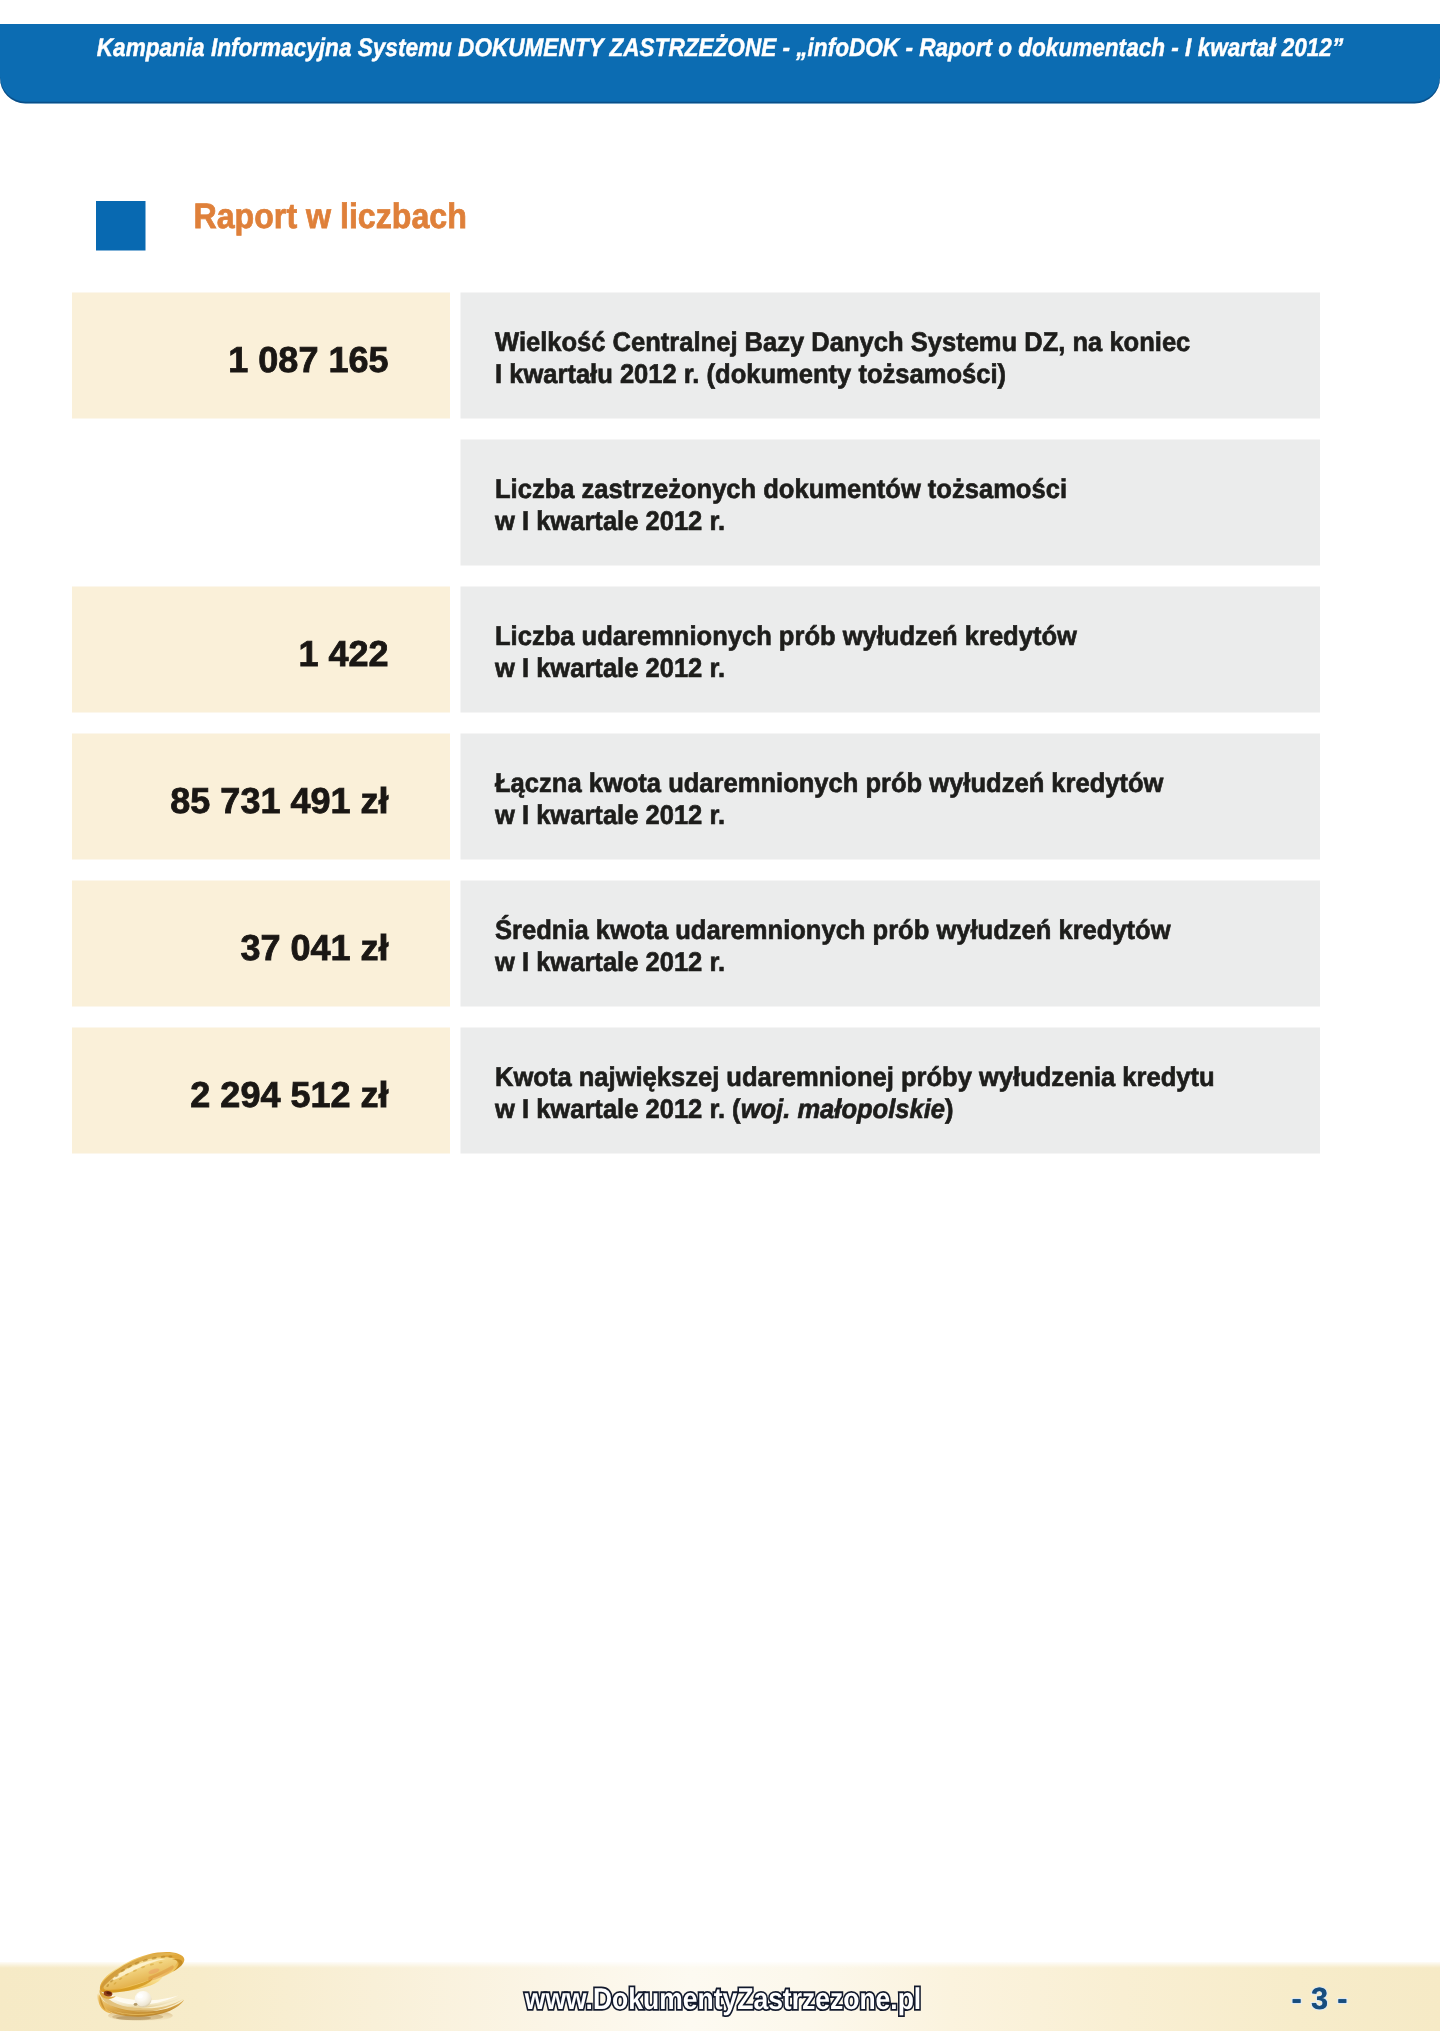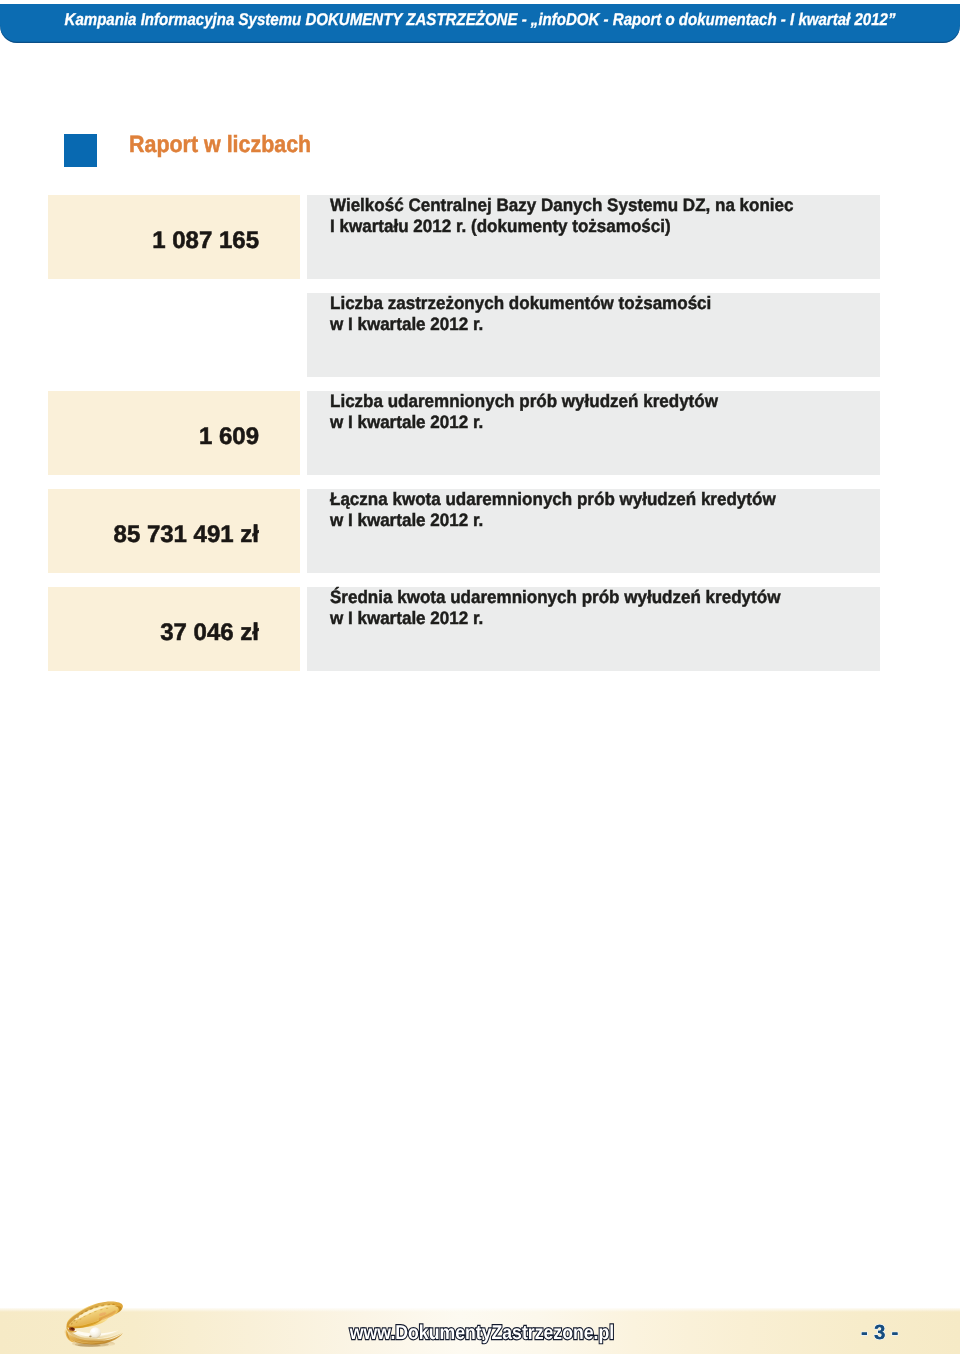--- a/index.html
+++ b/index.html
@@ -16,23 +16,23 @@
     overflow: hidden;
     -webkit-font-smoothing: antialiased;
     text-rendering: geometricPrecision;
   }
   * { -webkit-font-smoothing: antialiased; }
 
   
   .header-bar {
     position: absolute;
     left: 0;
-    top: 4px;
+    top: 16px;
     width: 960px;
-    height: 39px;
+    height: 53px;
     background: #0c6cb2;
     border-bottom-left-radius: 17px;
     border-bottom-right-radius: 17px;
     box-sizing: border-box;
     box-shadow: inset 0 -1.2px 0 rgba(10,45,85,0.45);
   }
   .header-title {
     position: absolute;
     left: 480px;
     top: 5px;
@@ -114,20 +114,21 @@
   }
   .cell-desc {
     position: absolute;
     left: 259px;
     top: 0;
     width: 573px;
     height: 83.6px;
     background: #ebecec;
     box-sizing: border-box;
     padding-left: 23px;
+    padding-top: 23px;
   }
   .cell-desc div {
     font-size: 18px;
     font-weight: bold;
     color: #1d1d1b;
     -webkit-text-stroke: 0.45px #1d1d1b;
     line-height: 20.7px;
     white-space: nowrap;
     transform: scaleX(0.946);
     transform-origin: 0 50%;
@@ -210,38 +211,45 @@
         <div><span>I kwartału 2012 r. (dokumenty tożsamości)</span></div>
       </div>
     </div>
     <div class="row">
       <div class="cell-desc">
         <div>Liczba zastrzeżonych dokumentów tożsamości</div>
         <div><span>w I kwartale 2012 r.</span></div>
       </div>
     </div>
     <div class="row">
-      <div class="cell-value"><span>1 609</span></div>
+      <div class="cell-value"><span>1 422</span></div>
       <div class="cell-desc">
         <div>Liczba udaremnionych prób wyłudzeń kredytów</div>
         <div><span>w I kwartale 2012 r.</span></div>
       </div>
     </div>
     <div class="row">
       <div class="cell-value"><span>85 731 491 zł</span></div>
       <div class="cell-desc">
         <div>Łączna kwota udaremnionych prób wyłudzeń kredytów</div>
         <div><span>w I kwartale 2012 r.</span></div>
       </div>
     </div>
     <div class="row">
-      <div class="cell-value"><span>37 046 zł</span></div>
+      <div class="cell-value"><span>37 041 zł</span></div>
       <div class="cell-desc">
         <div>Średnia kwota udaremnionych prób wyłudzeń kredytów</div>
         <div><span>w I kwartale 2012 r.</span></div>
+      </div>
+    </div>
+    <div class="row">
+      <div class="cell-value"><span>2 294 512 zł</span></div>
+      <div class="cell-desc">
+        <div>Kwota największej udaremnionej próby wyłudzenia kredytu</div>
+        <div><span>w I kwartale 2012 r. (</span><span class="it">woj. małopolskie</span><span>)</span></div>
       </div>
     </div>
   </div>
 
 <div class="footer"></div>
 <div class="footer-url">www.DokumentyZastrzezone.pl</div>
 <div class="footer-page">- 3 -</div>
 
 <div class="shell">
   <svg viewBox="0 0 70 58" width="63" height="53">

